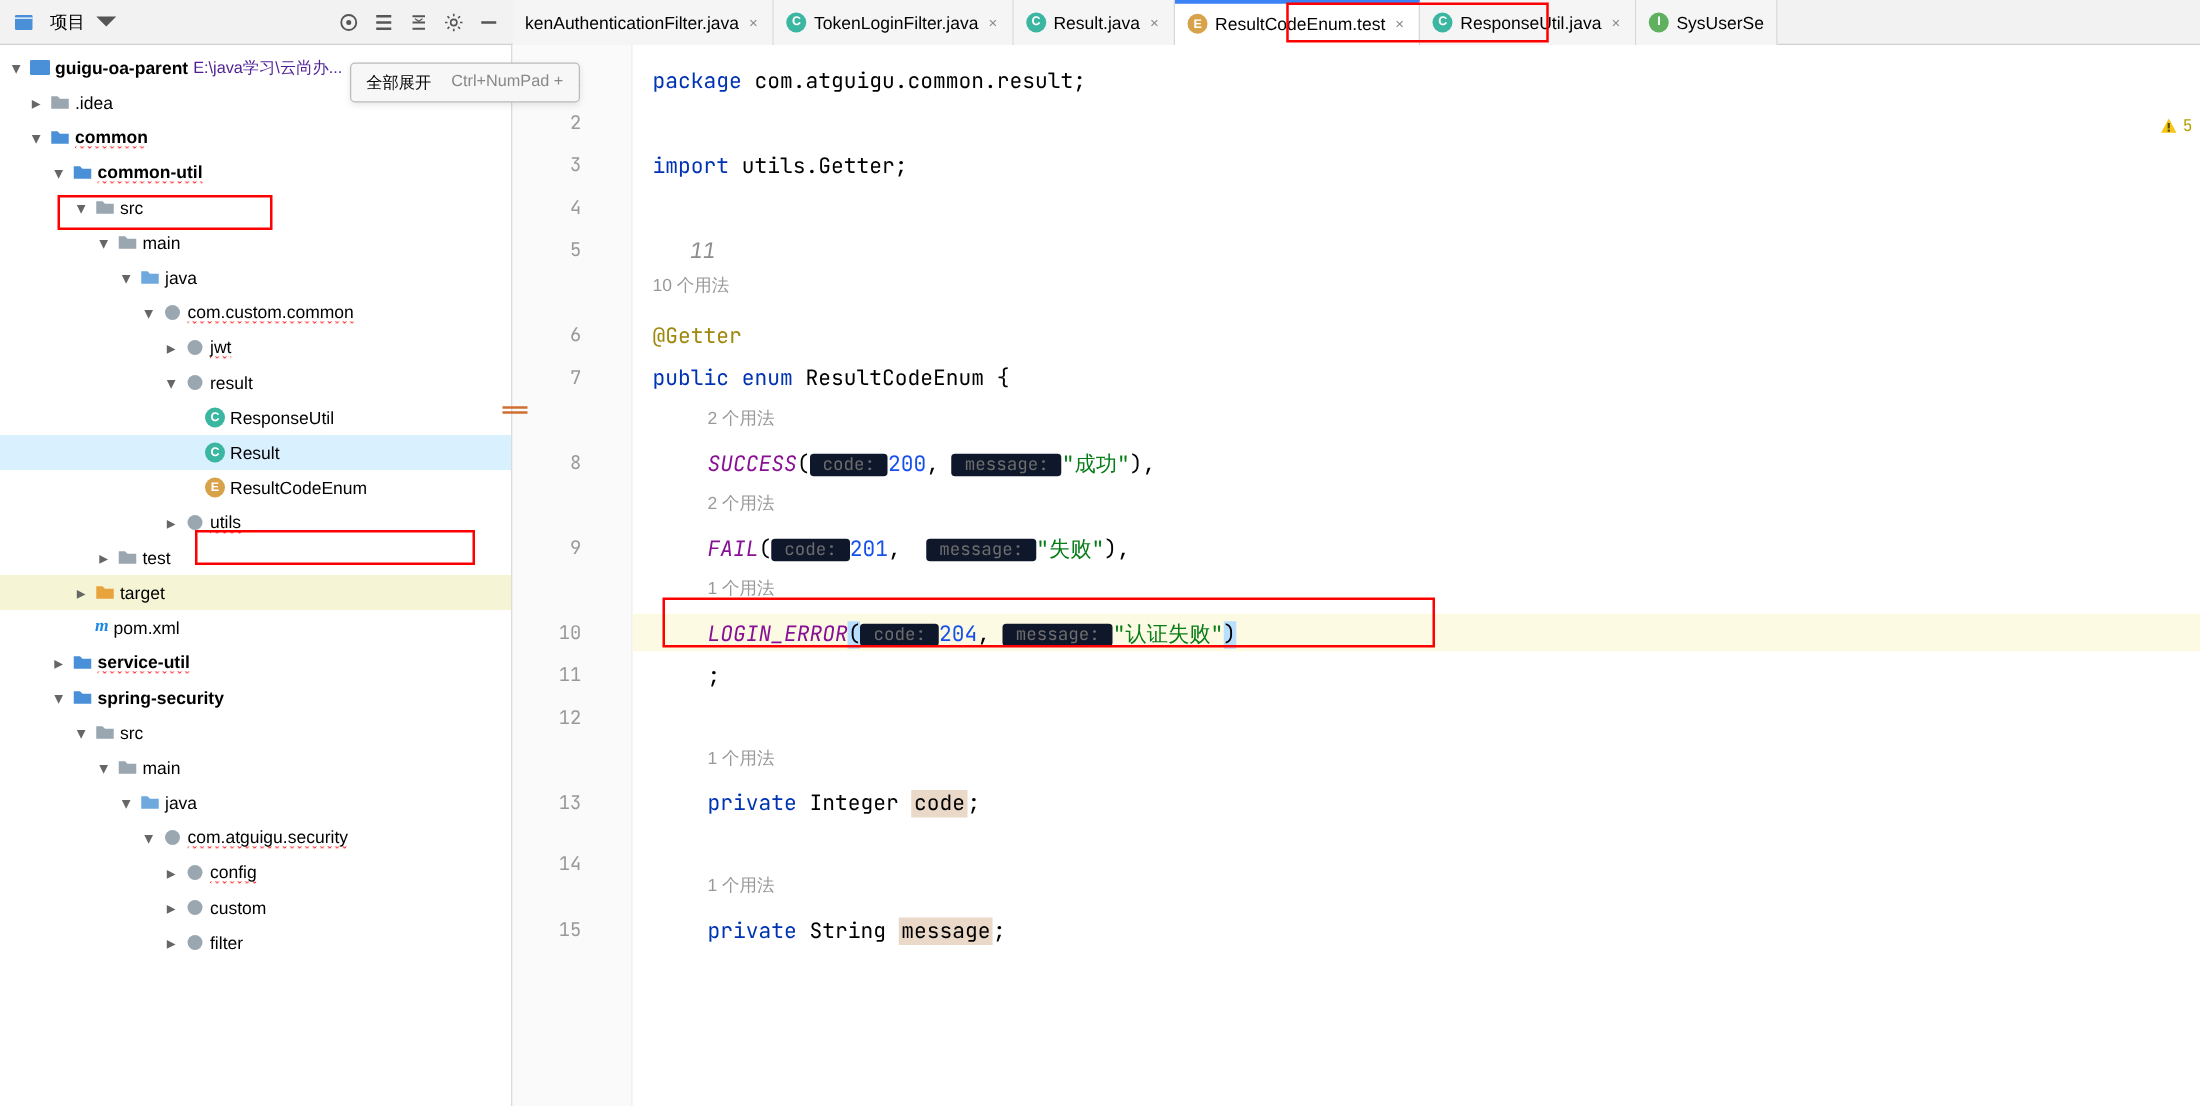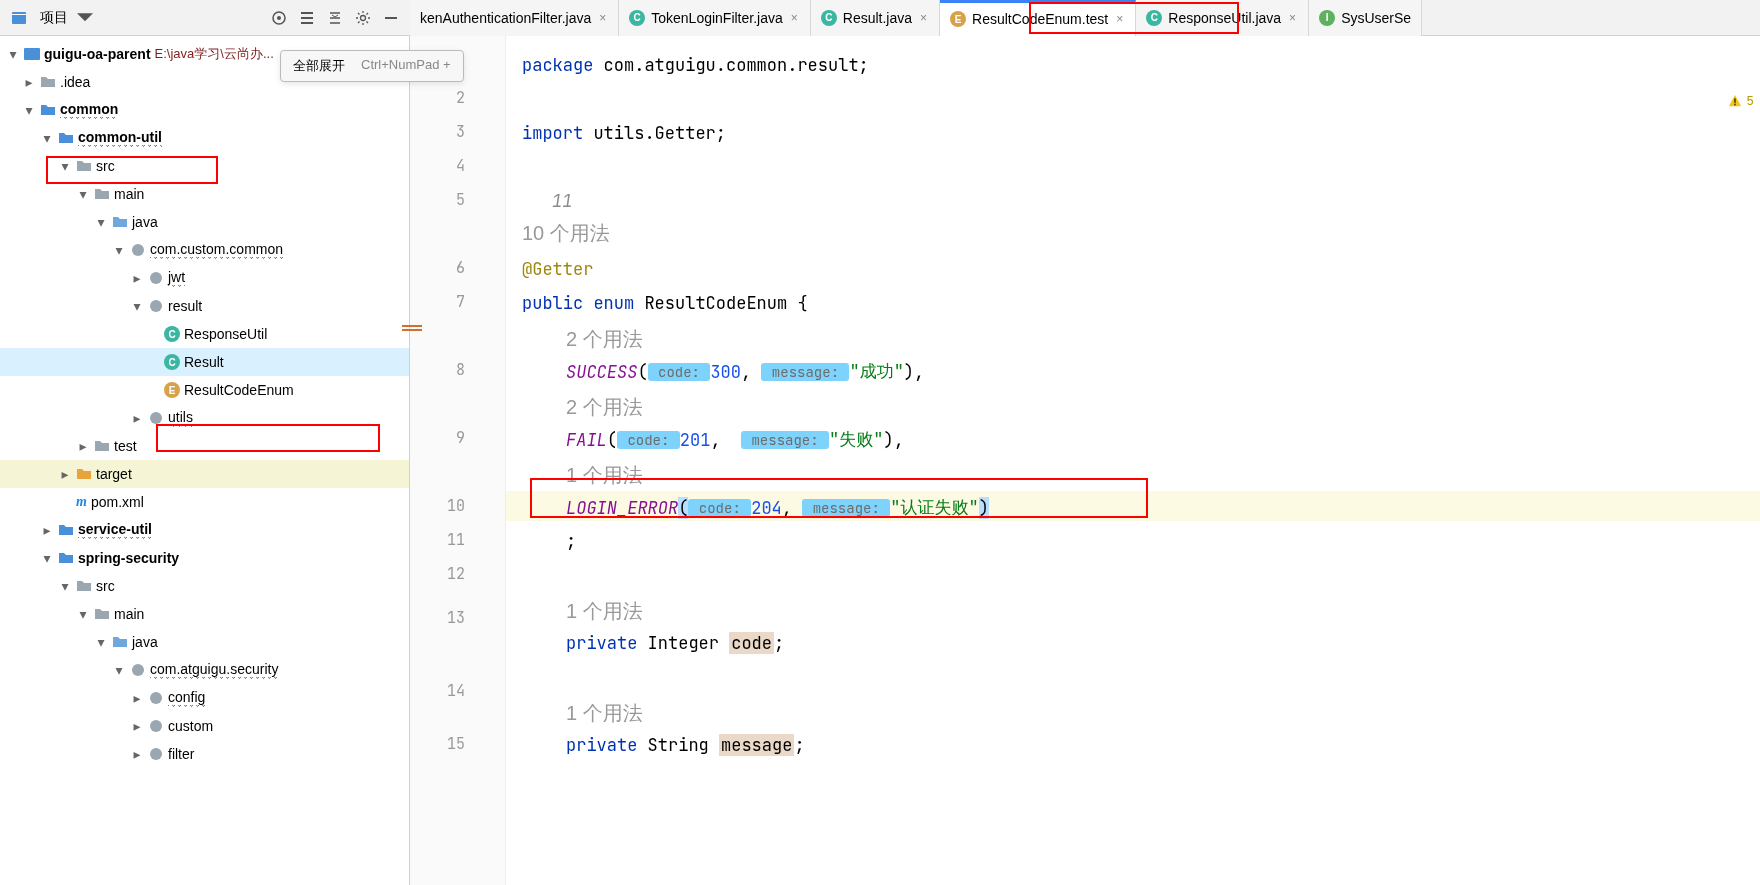--- a/index.html
+++ b/index.html
@@ -87,21 +87,21 @@
     white-space: nowrap;
     gap: 4px;
   }
   .tree-row.selected { background: #f5f5d6; }
   .tree-row.hl { background: #d9f0ff; }
   .tree-indent { display: inline-block; }
   .chev { width: 14px; height: 14px; display: inline-flex; align-items: center; justify-content: center; color: #666; }
   .folder-ic { width: 16px; height: 16px; }
   .tree-label { font-size: 14px; }
   .bold { font-weight: bold; }
-  .path-hint { color: #7f1d1d; font-size: 13px; text-align: center; }
+  .path-hint { color: #4c1d95; font-size: 13px; text-align: center; }
   .wavy {
     background-image: linear-gradient(45deg, transparent 65%, red 80%, transparent 90%),
                       linear-gradient(135deg, transparent 5%, red 15%, transparent 25%);
     background-size: 6px 2px;
     background-repeat: repeat-x;
     background-position: 0 100%;
     padding-bottom: 2px;
   }
   .red-box-sidebar {
     position: absolute;
@@ -155,28 +155,28 @@
     align-items: center;
   } 
   .kw-j { color: #0033b3; font-weight: normal; }
   .ident { color: #000; }
   .enum-const { color: #871094; font-style: italic; }
   .num { color: #1750eb; }
   .str { color: #067d17; }
   .comment { color: #8c8c8c; font-style: italic; }
   .anno { color: #9e880d; }
   .param-hint {
-    background: #7dd3fc;
+    background: #0f172a;
     color: #6d6d6d;
     font-size: 14px;
     padding: 0 2px;
     border-radius: 3px;
     font-style: normal;
   }
-  .usage-hint { color: #999; font-size: 20px; font-style: normal; font-family: "Microsoft YaHei", Arial; }
+  .usage-hint { color: #999; font-size: 14px; font-style: normal; font-family: "Microsoft YaHei", Arial; }
   .field-hl { background: #ead9c8; padding: 0 2px; }
   .line-hl {
     position: absolute;
     left: 425px;
     height: 30px;
     background: #fdfae3;
     z-index: 0;
   }
   .bracket-hl { background: #b8dfff; }
   .red-box-overlay {
@@ -539,21 +539,21 @@
         <div class="gline" style="top:86px">3</div>
         <div class="gline" style="top:120px">4</div>
         <div class="gline" style="top:154px">5</div>
         <div class="gline" style="top:222px">6</div>
         <div class="gline" style="top:256px">7</div>
         <div class="gline" style="top:324px">8</div>
         <div class="gline" style="top:392px">9</div>
         <div class="gline" style="top:460px">10</div>
         <div class="gline" style="top:494px">11</div>
         <div class="gline" style="top:528px">12</div>
-        <div class="gline" style="top:572px">13</div>
+        <div class="gline" style="top:596px">13</div>
         <div class="gline" style="top:645px">14</div>
         <div class="gline" style="top:698px">15</div>
       </div>
     </div>
 
     <div class="code">
 
       <div class="line-hl" style="top:455px; left:0; right:0;"></div>
 
       <div class="code-line" style="top:18px">
@@ -578,21 +578,21 @@
 
       <div class="code-line" style="top:256px">
         <span class="kw-j">public </span><span class="kw-j">enum </span><span class="ident">ResultCodeEnum</span><span> {</span>
       </div>
 
       <div class="code-line" style="top:290px;left:60px">
         <span class="usage-hint">2 个用法</span>
       </div>
 
       <div class="code-line" style="top:324px;left:60px">
-        <span class="enum-const">SUCCESS</span><span>(</span><span class="param-hint"> code: </span><span class="num">300</span><span>, </span><span class="param-hint"> message: </span><span class="str">"成功"</span><span>),</span>
+        <span class="enum-const">SUCCESS</span><span>(</span><span class="param-hint"> code: </span><span class="num">200</span><span>, </span><span class="param-hint"> message: </span><span class="str">"成功"</span><span>),</span>
       </div>
 
       <div class="code-line" style="top:358px;left:60px">
         <span class="usage-hint">2 个用法</span>
       </div>
 
       <div class="code-line" style="top:392px;left:60px">
         <span class="enum-const">FAIL</span><span>(</span><span class="param-hint"> code: </span><span class="num">201</span><span>,  </span><span class="param-hint"> message: </span><span class="str">"失败"</span><span>),</span>
       </div>
 

